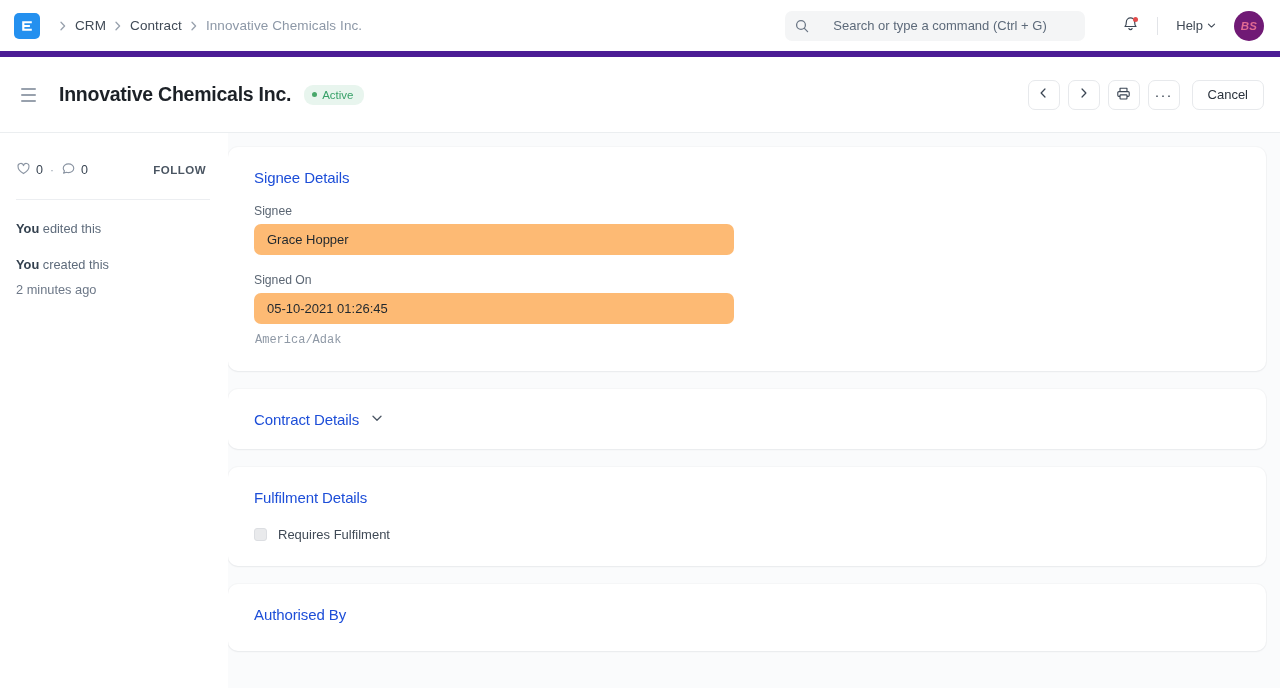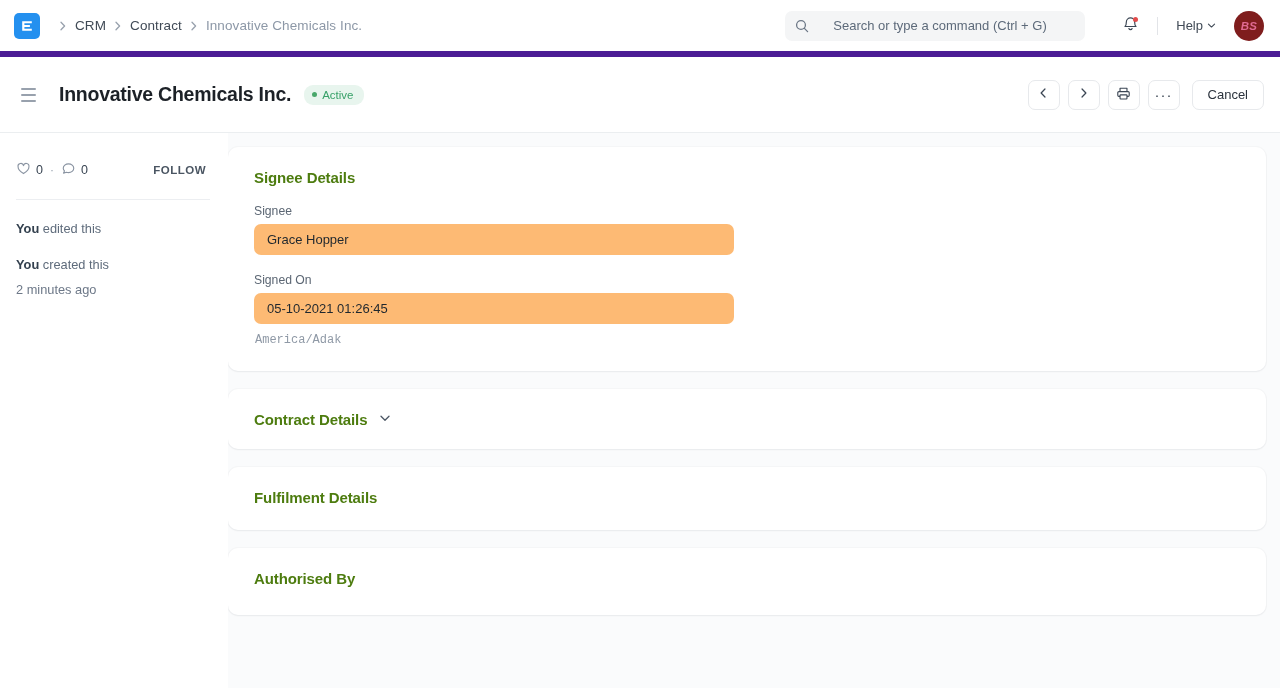--- a/index.html
+++ b/index.html
@@ -114,21 +114,21 @@
   .help-btn {
     display: flex; align-items: center; gap: 4px;
     font-size: 13px;
     color: #404a56;
     cursor: pointer;
     padding: 3px 4px;
   }
   .avatar {
     width: 30px; height: 30px;
     border-radius: 50%;
-    background: #7f1d1d;
+    background: #701a75;
     color: #e06a92;
     font-size: 11.5px;
     font-weight: 600;
     letter-spacing: 0.3px;
     display: flex; align-items: center; justify-content: center;
     margin-left: 14px;
     cursor: pointer;
     font-style: italic;
   }
 
@@ -282,23 +282,23 @@
   }
   .card {
     background: #ffffff;
     border-radius: 10px;
     box-shadow: 0 1px 2px rgba(25,39,57,0.055), 0 0 0 1px rgba(25,39,57,0.025);
     padding: 22px 26px 24px 26px;
     margin-bottom: 18px;
   }
   .section-title {
     font-size: 15px;
-    font-weight: 700;
+    font-weight: 400;
     letter-spacing: -0.1px;
-    color: #4d7c0f;
+    color: #1d4ed8;
   }
   .collapsible-head {
     display: flex;
     align-items: center;
     gap: 12px;
     cursor: pointer;
   }
 
   .field { margin-top: 18px; }
   .field-label {
@@ -540,20 +540,24 @@
           <svg width="12" height="12" viewBox="0 0 12 12">
               <path d="M2 4.2L6 8.2l4-4" stroke="#4b5664" stroke-width="1.3" fill="none" stroke-linecap="round" stroke-linejoin="round"></path>
             </svg>
         </span>
       </div>
     </section>
 
     <section class="card">
       <h2 class="section-title">Fulfilment Details</h2>
 
+      <label class="checkbox-row">
+        <input class="cbx" type="checkbox" style="">
+        <span class="cbx-label">Requires Fulfilment</span>
+      </label>
     </section>
 
     <section class="card tall-head">
       <h2 class="section-title">Authorised By</h2>
     </section>
 
   </main>
 </div>
 
 </body></html>

